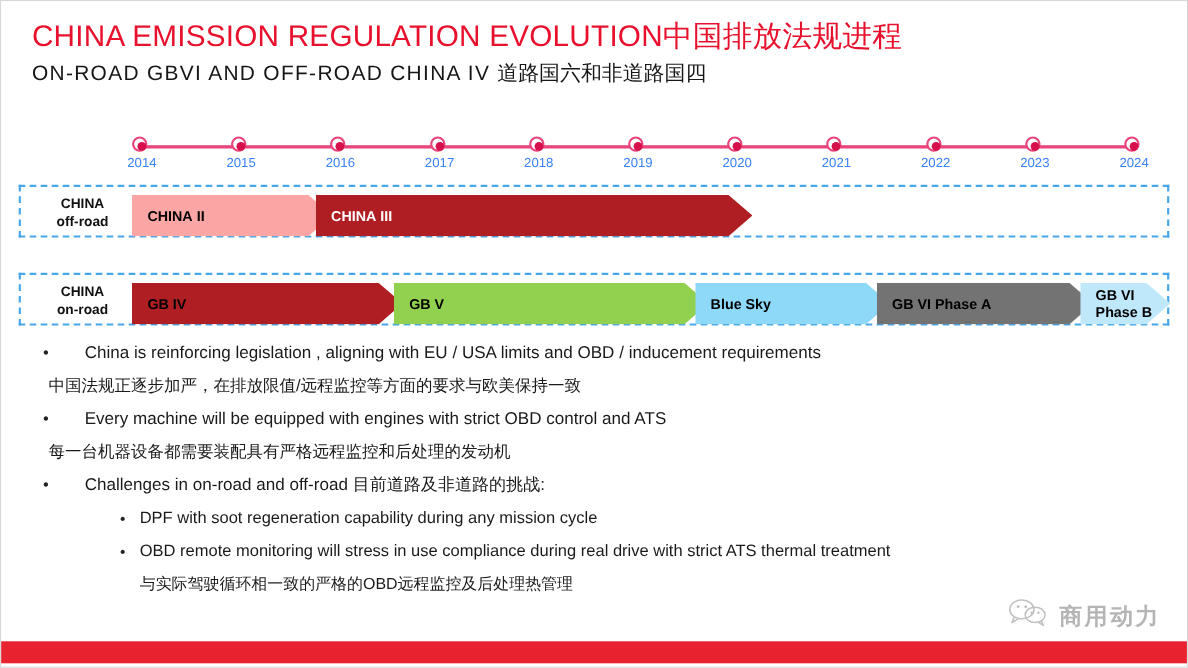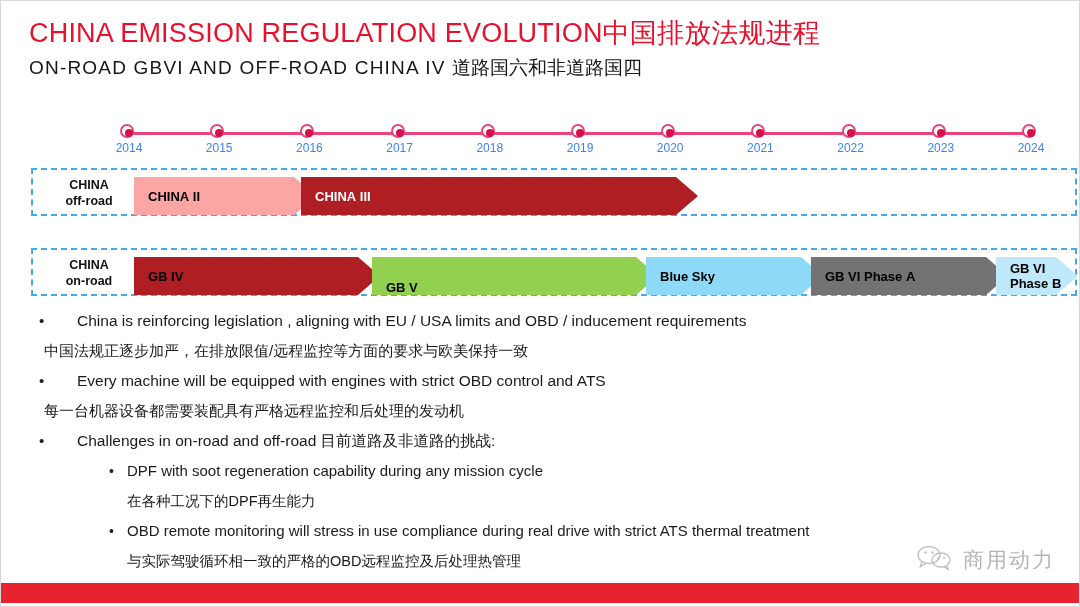--- a/index.html
+++ b/index.html
@@ -46,21 +46,21 @@
     content:"";position:absolute;left:3px;top:3px;
     width:8px;height:8px;border-radius:50%;background:#D6104A;
   }
   .tl-label{
     position:absolute; left:-26px; top:22px; width:52px;
     text-align:center; font-size:12px; color:#3b82f6;
   }
 
   
   .band{
-    position:absolute; left:30px; width:1046px; height:48px;
+    position:absolute; left:16px; width:1046px; height:48px;
     border:2px dashed #47A7E8; box-sizing:border-box;
   }
   .band.offroad{top:167px;}
   .band.onroad{top:247px;}
   .band-label{
     position:absolute; left:14px; top:7px; width:84px;
     text-align:center; font-size:12.5px; font-weight:bold;
     color:#111; line-height:16px;
   }
 
@@ -86,21 +86,21 @@
   .b-lvl2{padding-left:126px; font-size:15px; line-height:30px;}
   .b-lvl2 .mark{position:absolute; left:108px; top:0; font-size:14px; color:#222;}
   .b-cn2{padding-left:126px; font-size:14.5px; line-height:30px;}
 
   
   .watermark{
     position:absolute; right:24px; bottom:29px;
     display:flex; align-items:center; gap:8px;
     color:#b9b9b9;
   }
-  .wm-text{font-size:21px; letter-spacing:2px; color:#b5b5b5;}
+  .wm-text{font-size:21px; letter-spacing:2px; color:#b5b5b5;font-weight:bold;}
 
   
   .bottombar{
     position:absolute; left:0; bottom:3px; width:1080px; height:20px;
     background:#E8222E;
   }
 </style>
 </head>
 <body>
 
@@ -178,21 +178,21 @@
 
   <div class="band onroad">
     <div class="band-label">
       <span>CHINA</span><br>
       <span>on-road</span>
     </div>
     <div class="arrowrow" id="onroad-arrows">
         <div class="arrow pointed" style="left: 101px; width: 246px; background: rgb(175, 30, 35); color: rgb(0, 0, 0);">
           <span class="atext">GB&nbsp;IV</span>
         </div>
-        <div class="arrow pointed" style="left: 339px; width: 286px; background: rgb(146, 208, 80); color: rgb(0, 0, 0); align-items: flex-end;">
+        <div class="arrow pointed" style="left: 339px; width: 286px; background: rgb(146, 208, 80); color: rgb(0, 0, 0);">
           <span class="atext">GB&nbsp;V</span>
         </div>
         <div class="arrow pointed" style="left: 613px; width: 177px; background: rgb(142, 216, 248); color: rgb(0, 0, 0);">
           <span class="atext">Blue&nbsp;Sky</span>
         </div>
         <div class="arrow pointed" style="left: 778px; width: 197px; background: #737373; color: rgb(0, 0, 0);">
           <span class="atext">GB&nbsp;VI&nbsp;Phase&nbsp;A</span>
         </div>
         <div class="arrow pointed" style="left: 963px; width: 82px; background: rgb(191, 233, 251); color: rgb(0, 0, 0);">
           <span class="atext">GB&nbsp;VI<br>Phase&nbsp;B</span>
@@ -200,21 +200,20 @@
       </div>
   </div>
 
   <div class="bullets" id="bullets">
       <div class="b-row b-lvl1"><span class="mark">•</span><span>China is reinforcing legislation , aligning with EU / USA limits and OBD / inducement requirements</span></div>
       <div class="b-row b-cn"><span>中国法规正逐步加严，在排放限值/远程监控等方面的要求与欧美保持一致</span></div>
       <div class="b-row b-lvl1"><span class="mark">•</span><span>Every machine will be equipped with engines with strict OBD control and ATS</span></div>
       <div class="b-row b-cn"><span>每一台机器设备都需要装配具有严格远程监控和后处理的发动机</span></div>
       <div class="b-row b-lvl1"><span class="mark">•</span><span>Challenges in on-road and off-road 目前道路及非道路的挑战:</span></div>
       <div class="b-row b-lvl2"><span class="mark">•</span><span>DPF with soot regeneration capability during any mission cycle</span></div>
-      <div class="b-row b-cn2"><span>在各种工况下的DPF再生能力</span></div>
       <div class="b-row b-lvl2"><span class="mark">•</span><span>OBD remote monitoring  will stress in use compliance during real drive  with strict ATS thermal treatment</span></div>
       <div class="b-row b-cn2"><span>与实际驾驶循环相一致的严格的OBD远程监控及后处理热管理</span></div>
     </div>
 
   <div class="watermark">
     <span>
       <svg width="40" height="30" viewBox="0 0 40 30" fill="none" stroke="#c0c0c0" stroke-width="1.4">
         <ellipse cx="14" cy="12" rx="11" ry="8.5"></ellipse>
         <path d="M7 19 L5 24 L10.5 20.6" stroke-linejoin="round" fill="none"></path>
         <circle cx="10.5" cy="9.5" r="1.3" fill="#c0c0c0" stroke="none"></circle>

